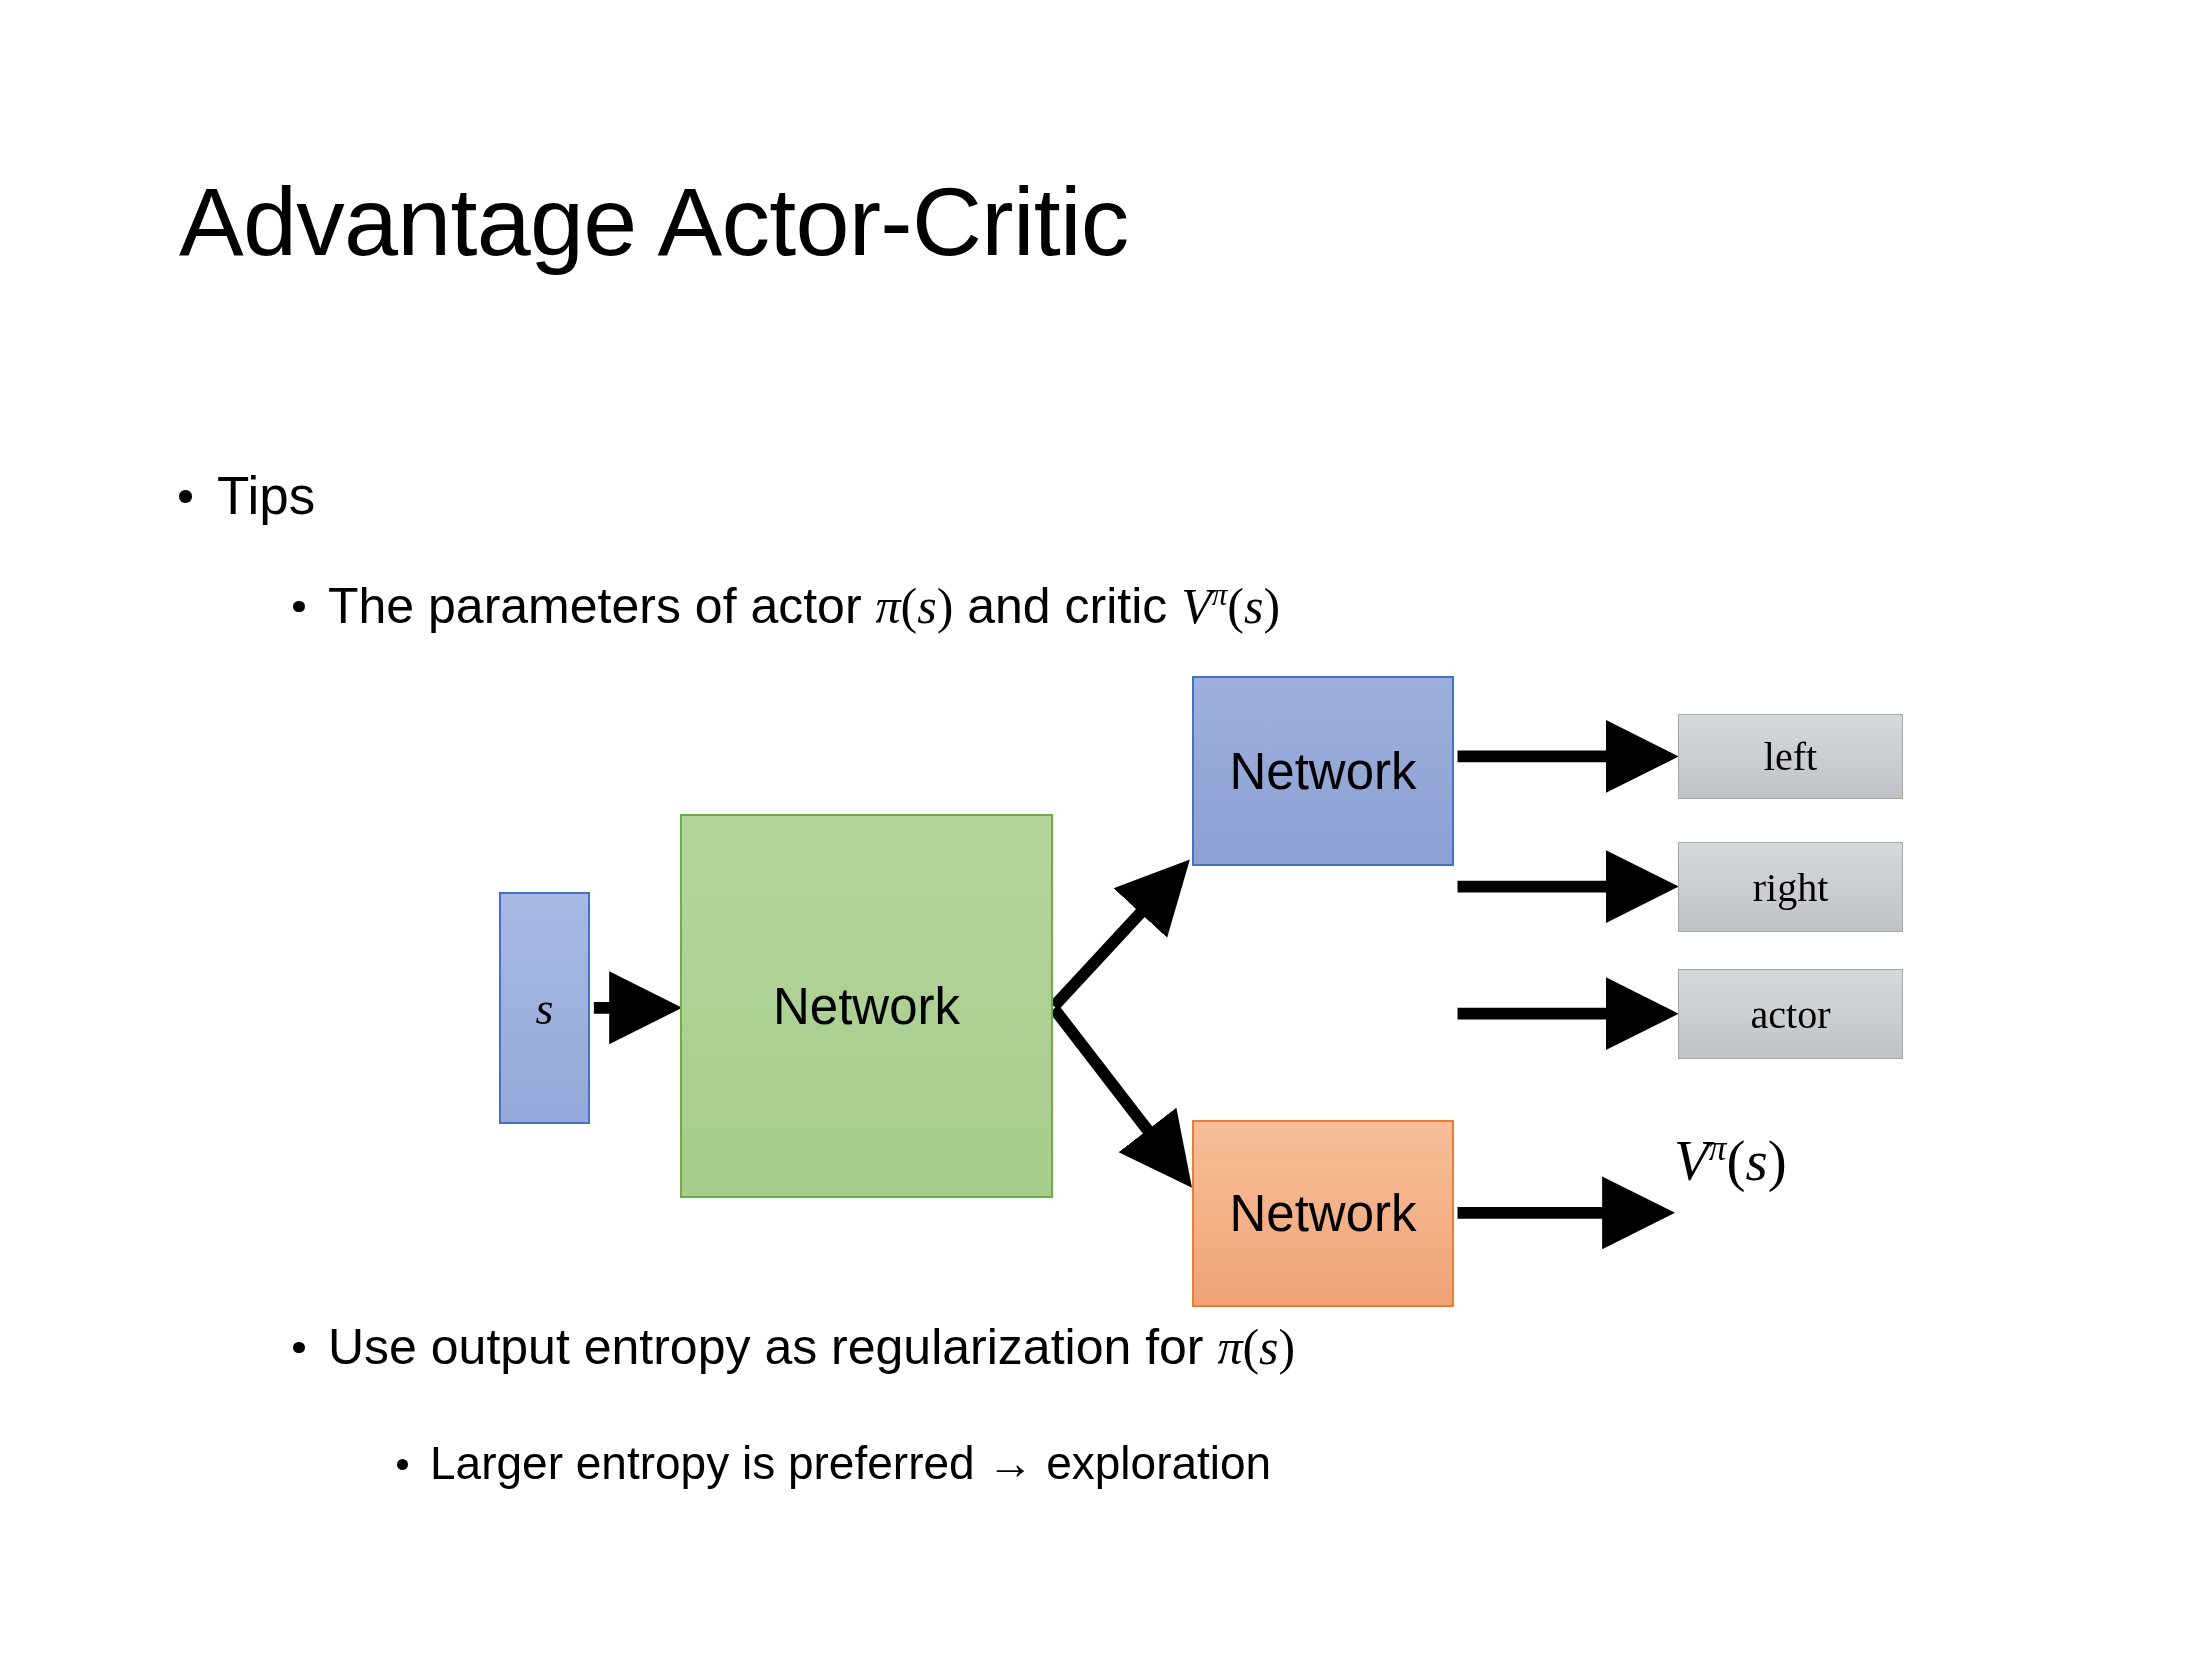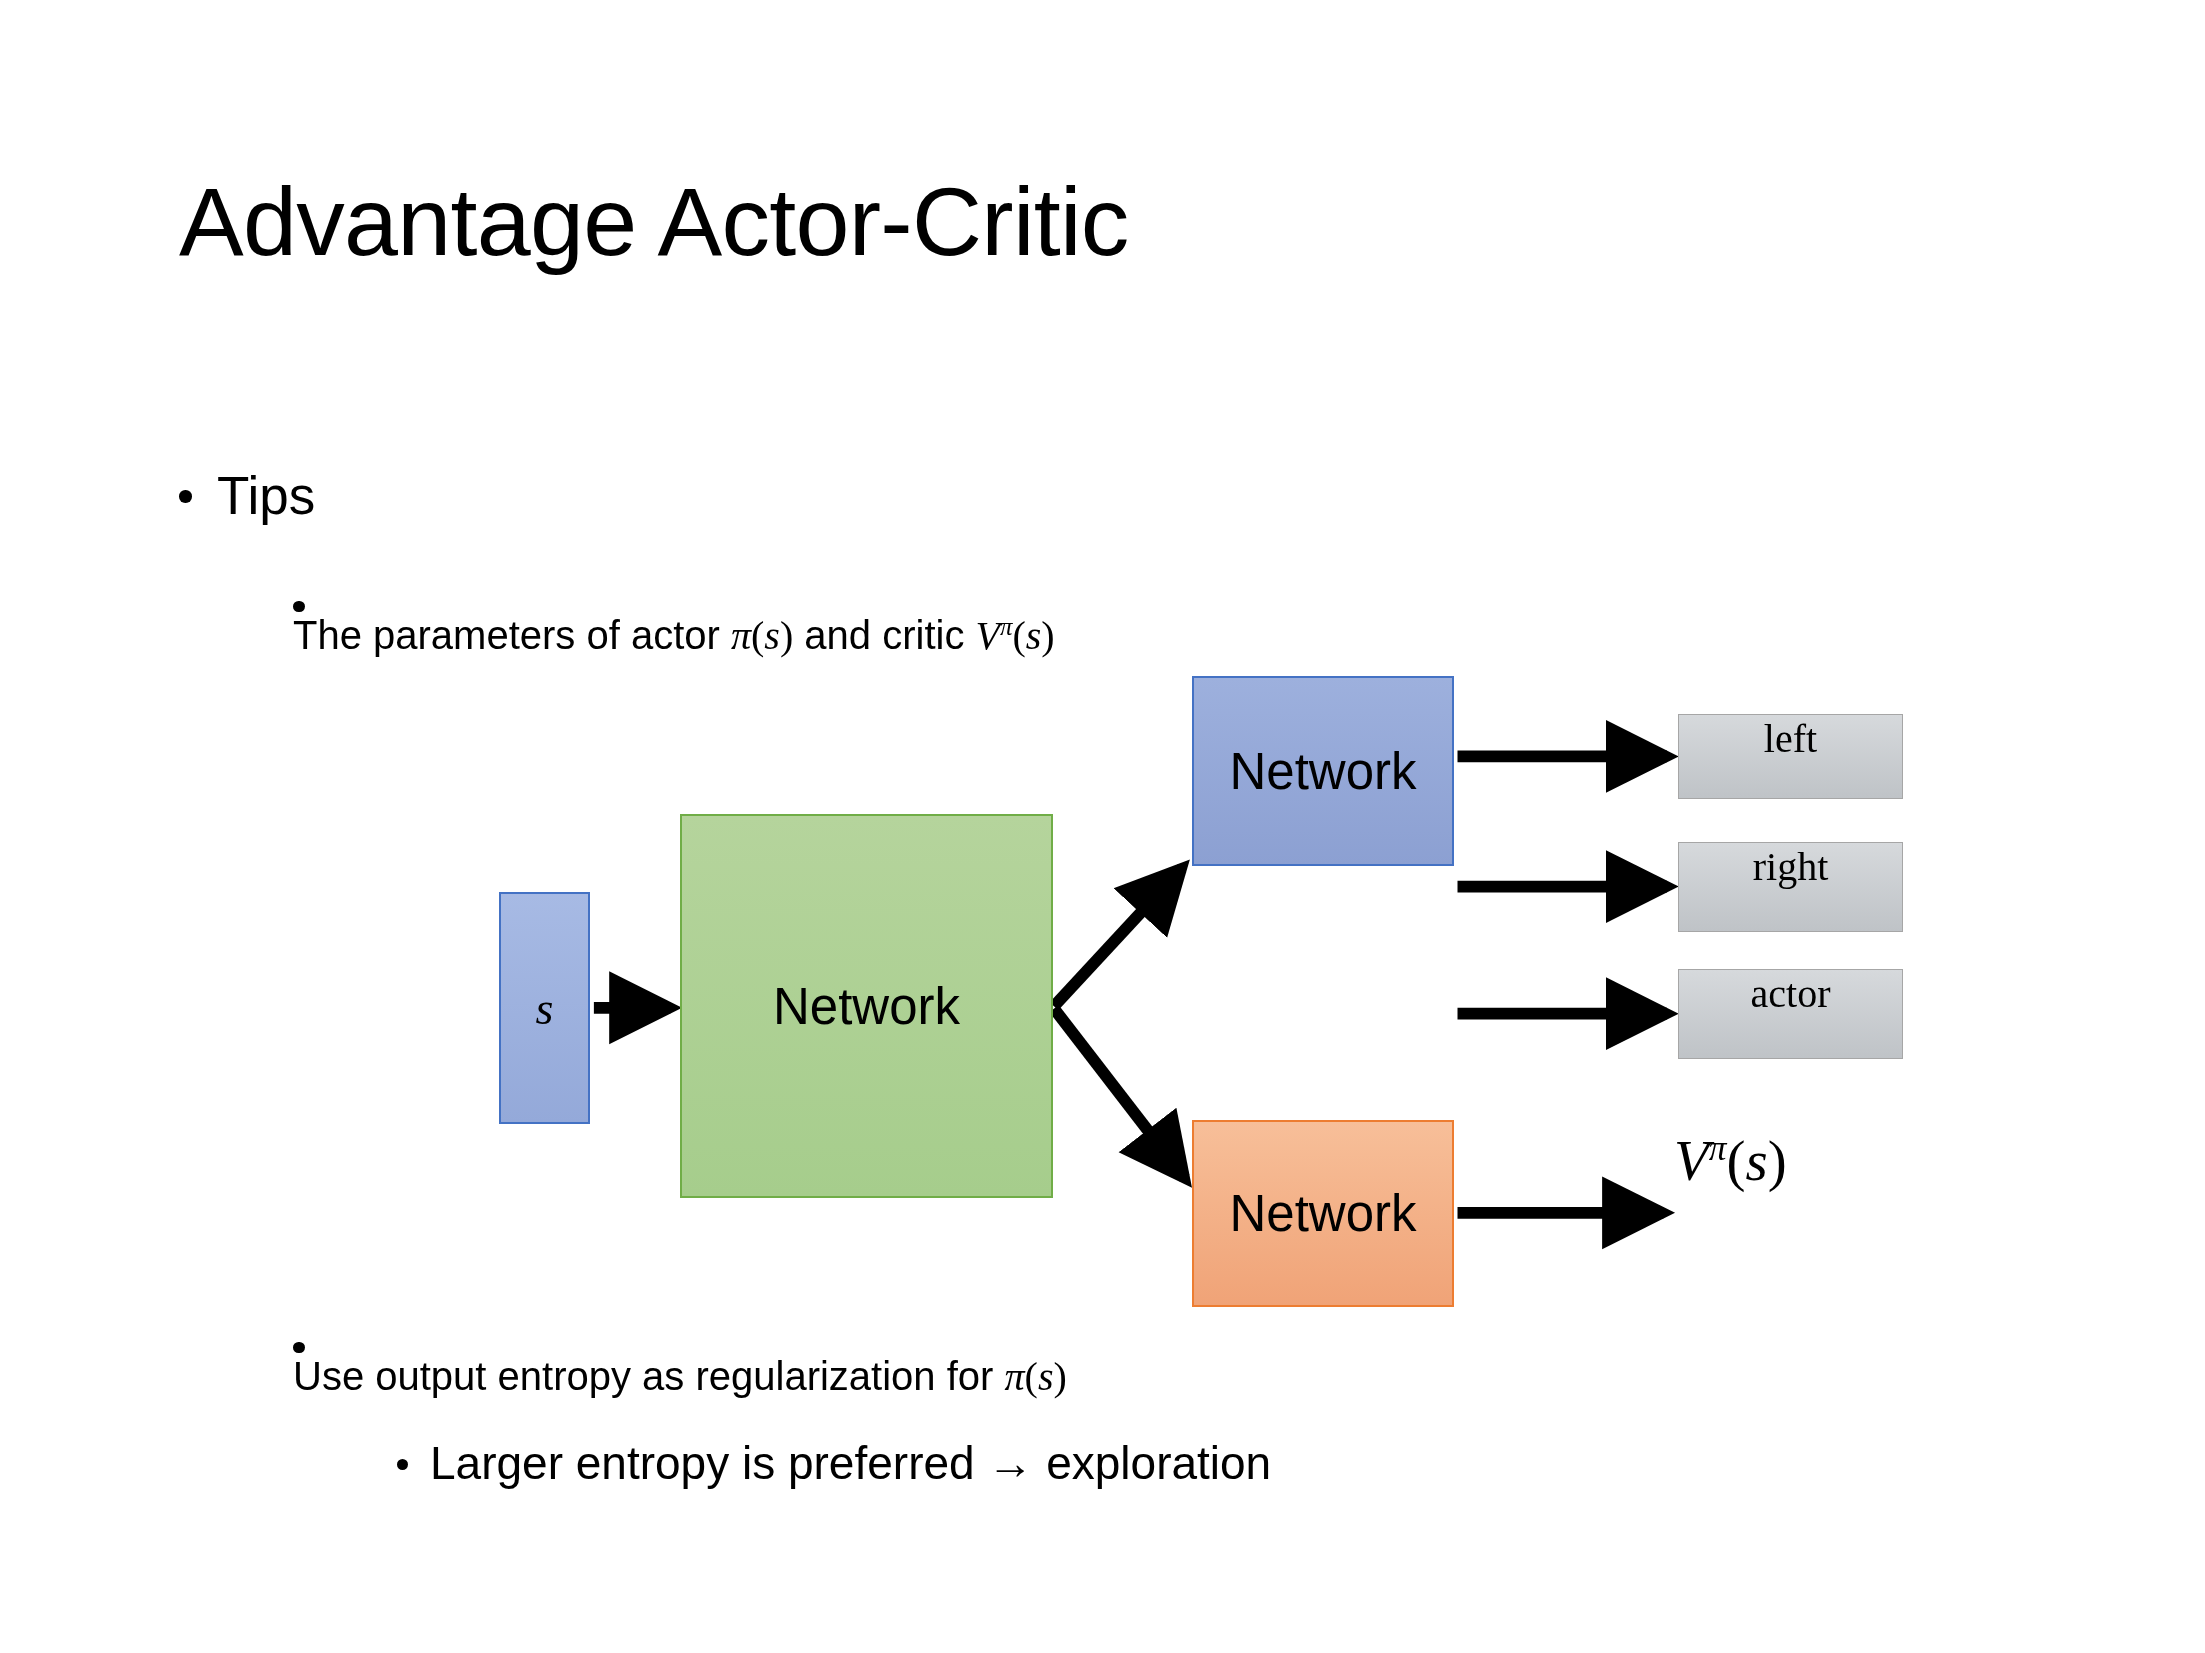--- a/index.html
+++ b/index.html
@@ -54,21 +54,21 @@
   .bullet-text {
     flex: 1 1 auto;
   }
 
   
   .lvl1 { font-size: 53px; line-height: 1.18; }
   .lvl1 .bullet-dot { width: 38px; }
   .lvl1 .bullet-dot::before { width: 12.5px; height: 12.5px; margin-top: 25px; }
 
   
-  .lvl2 { font-size: 40px; line-height: 1.17; flex-direction: column; }
+  .lvl2 { font-size: 50px; line-height: 1.17; }
   .lvl2 .bullet-dot { width: 35px; }
   .lvl2 .bullet-dot::before { width: 11.8px; height: 11.8px; margin-top: 23.5px; }
 
   
   .lvl3 { font-size: 46px; line-height: 1.17; }
   .lvl3 .bullet-dot { width: 33px; }
   .lvl3 .bullet-dot::before { width: 11px; height: 11px; margin-top: 22px; }
 
   
   .mi {
@@ -132,20 +132,21 @@
     left: 1192px;  top: 1120px;  width: 262px;  height: 187px;
     background: linear-gradient(180deg, #f7bf99 0%, #f0a377 100%);
     border: 2.2px solid #ed7d31;
     font-size: 51px;
   }
 
   .outbox {
     position: absolute;
     box-sizing: border-box;
     display: flex;
+    align-items: center;
     justify-content: center;
     background: linear-gradient(180deg, #d6d9dc 0%, #bfc3c7 100%);
     border: 1.5px solid #a6a6a6;
     font-family: "Liberation Serif", serif;
     font-size: 40px;
     color: #000000;
   }
   #out-left  { left: 1678px; top: 714px;  width: 225px; height: 85px; }
   #out-right { left: 1678px; top: 842px; width: 225px; height: 90px; }
   #out-fire  { left: 1678px; top: 969px; width: 225px; height: 90px; }

